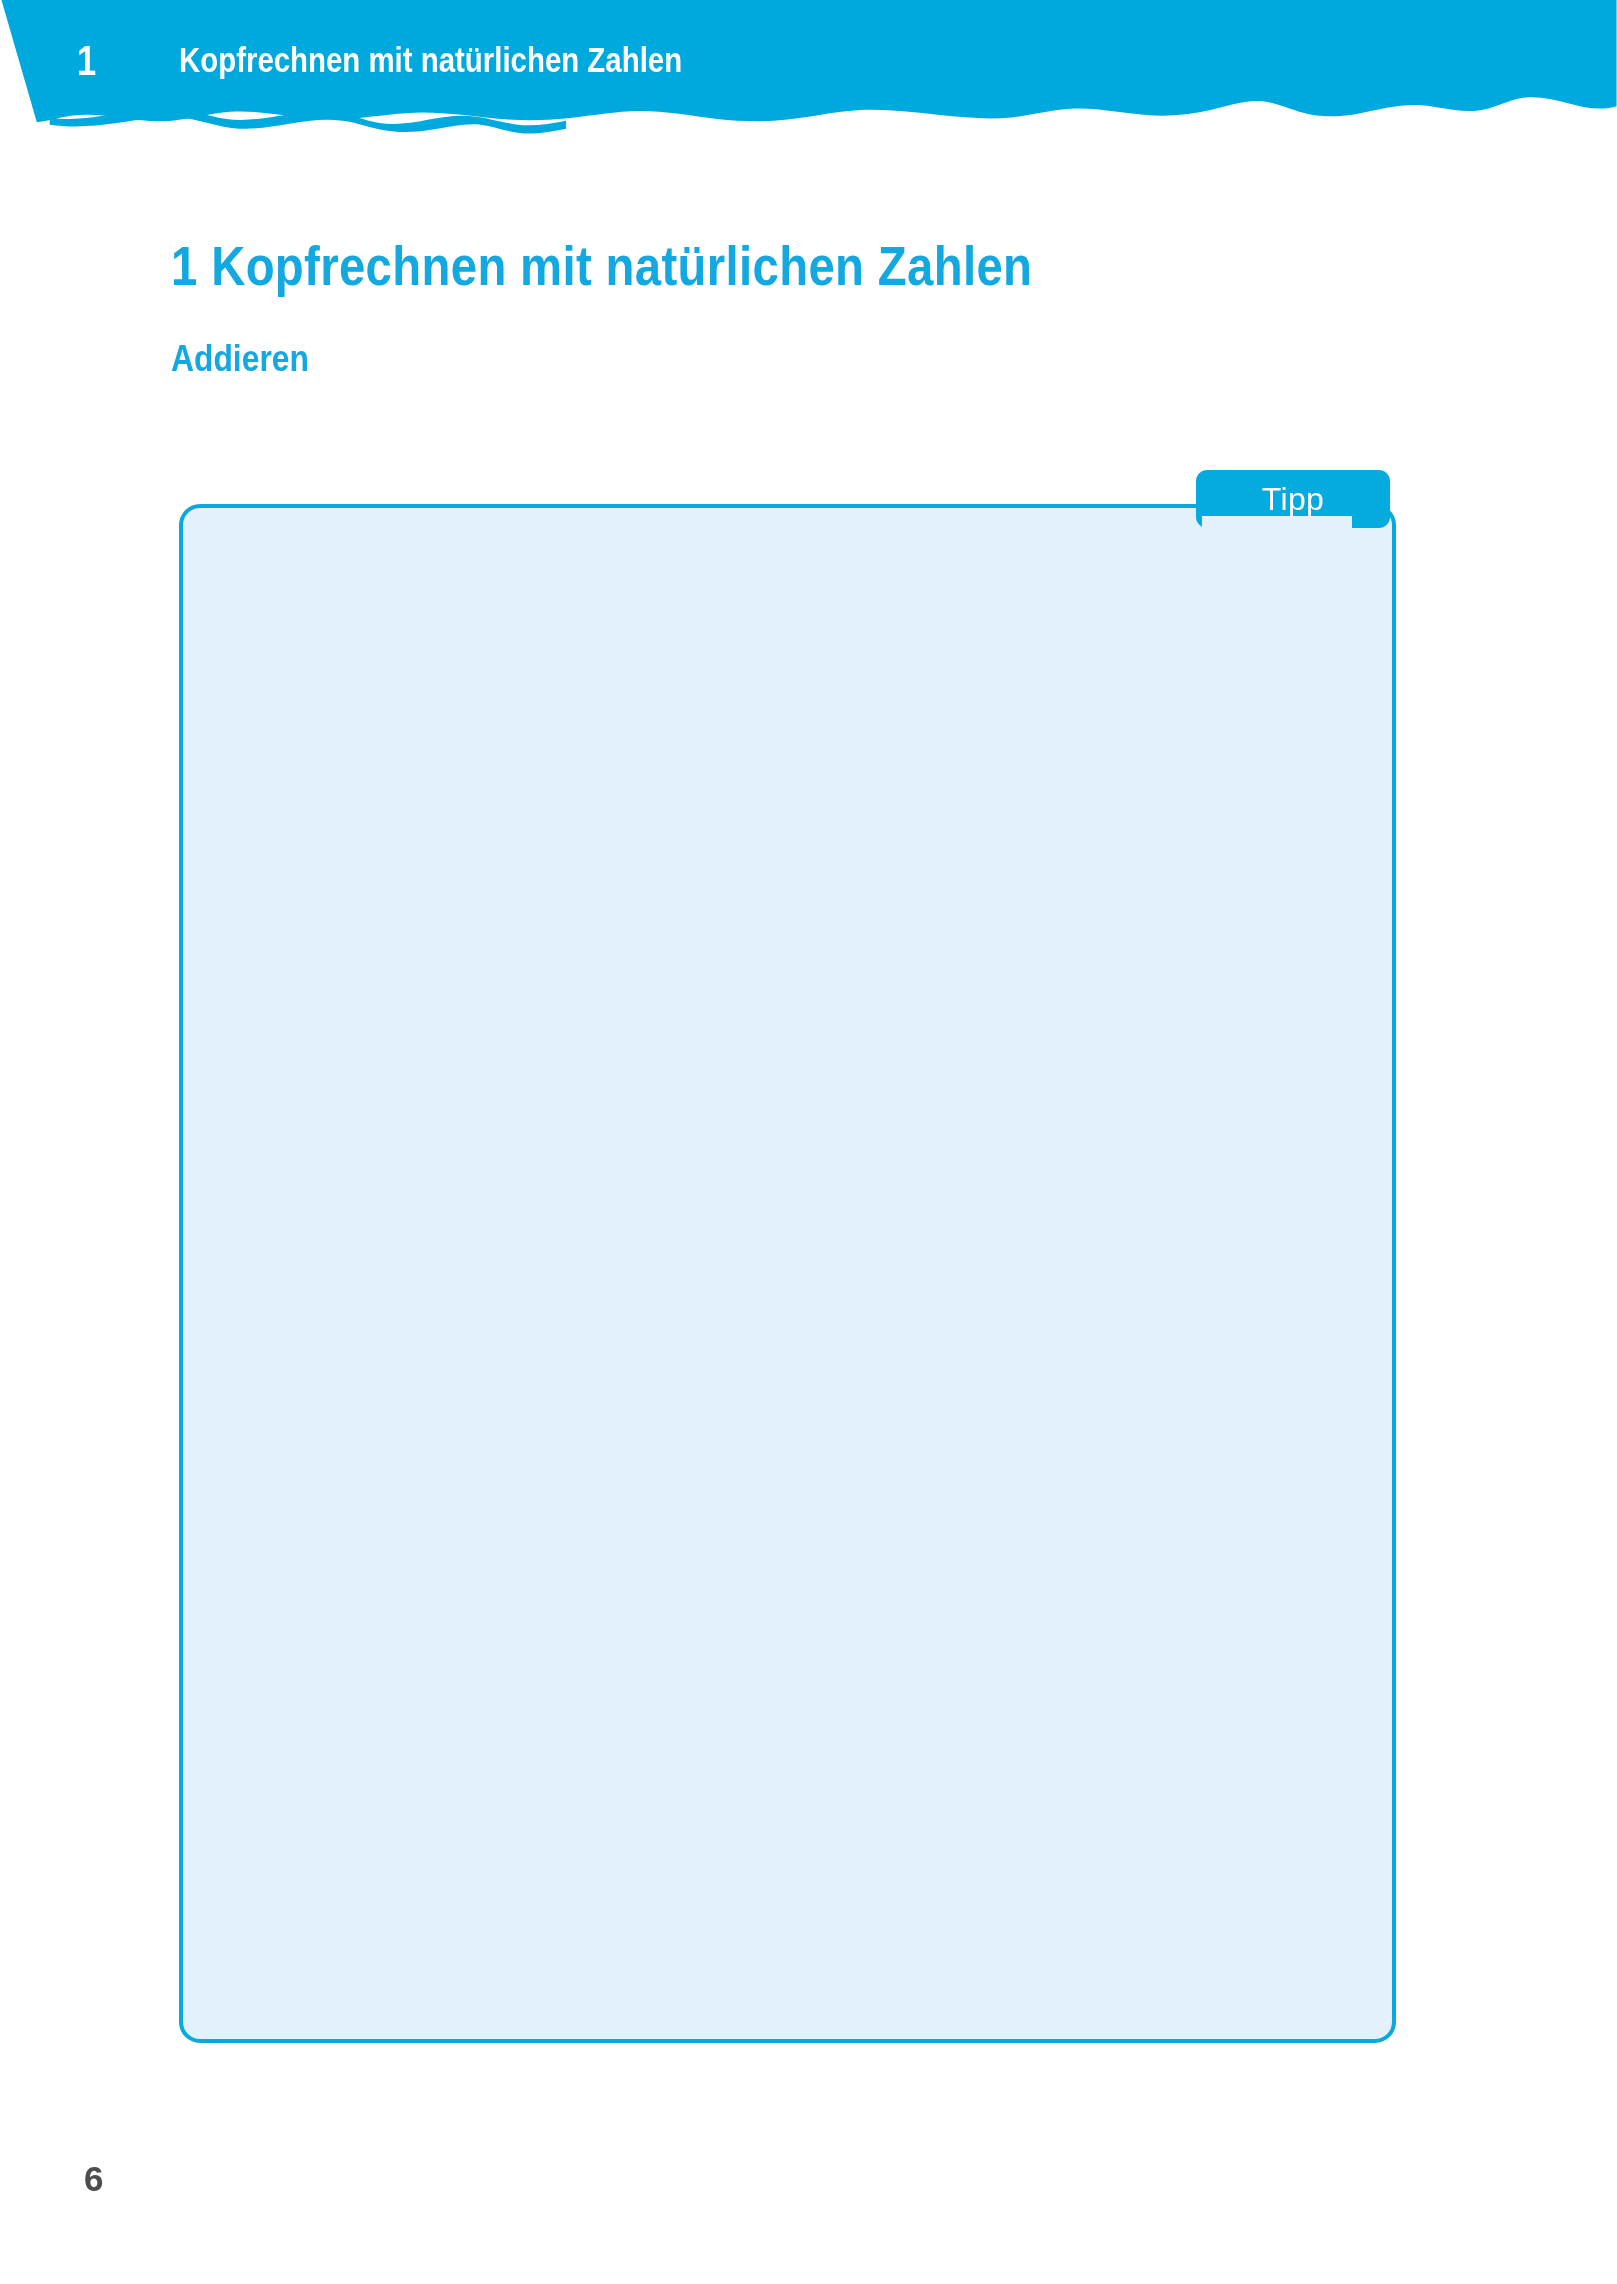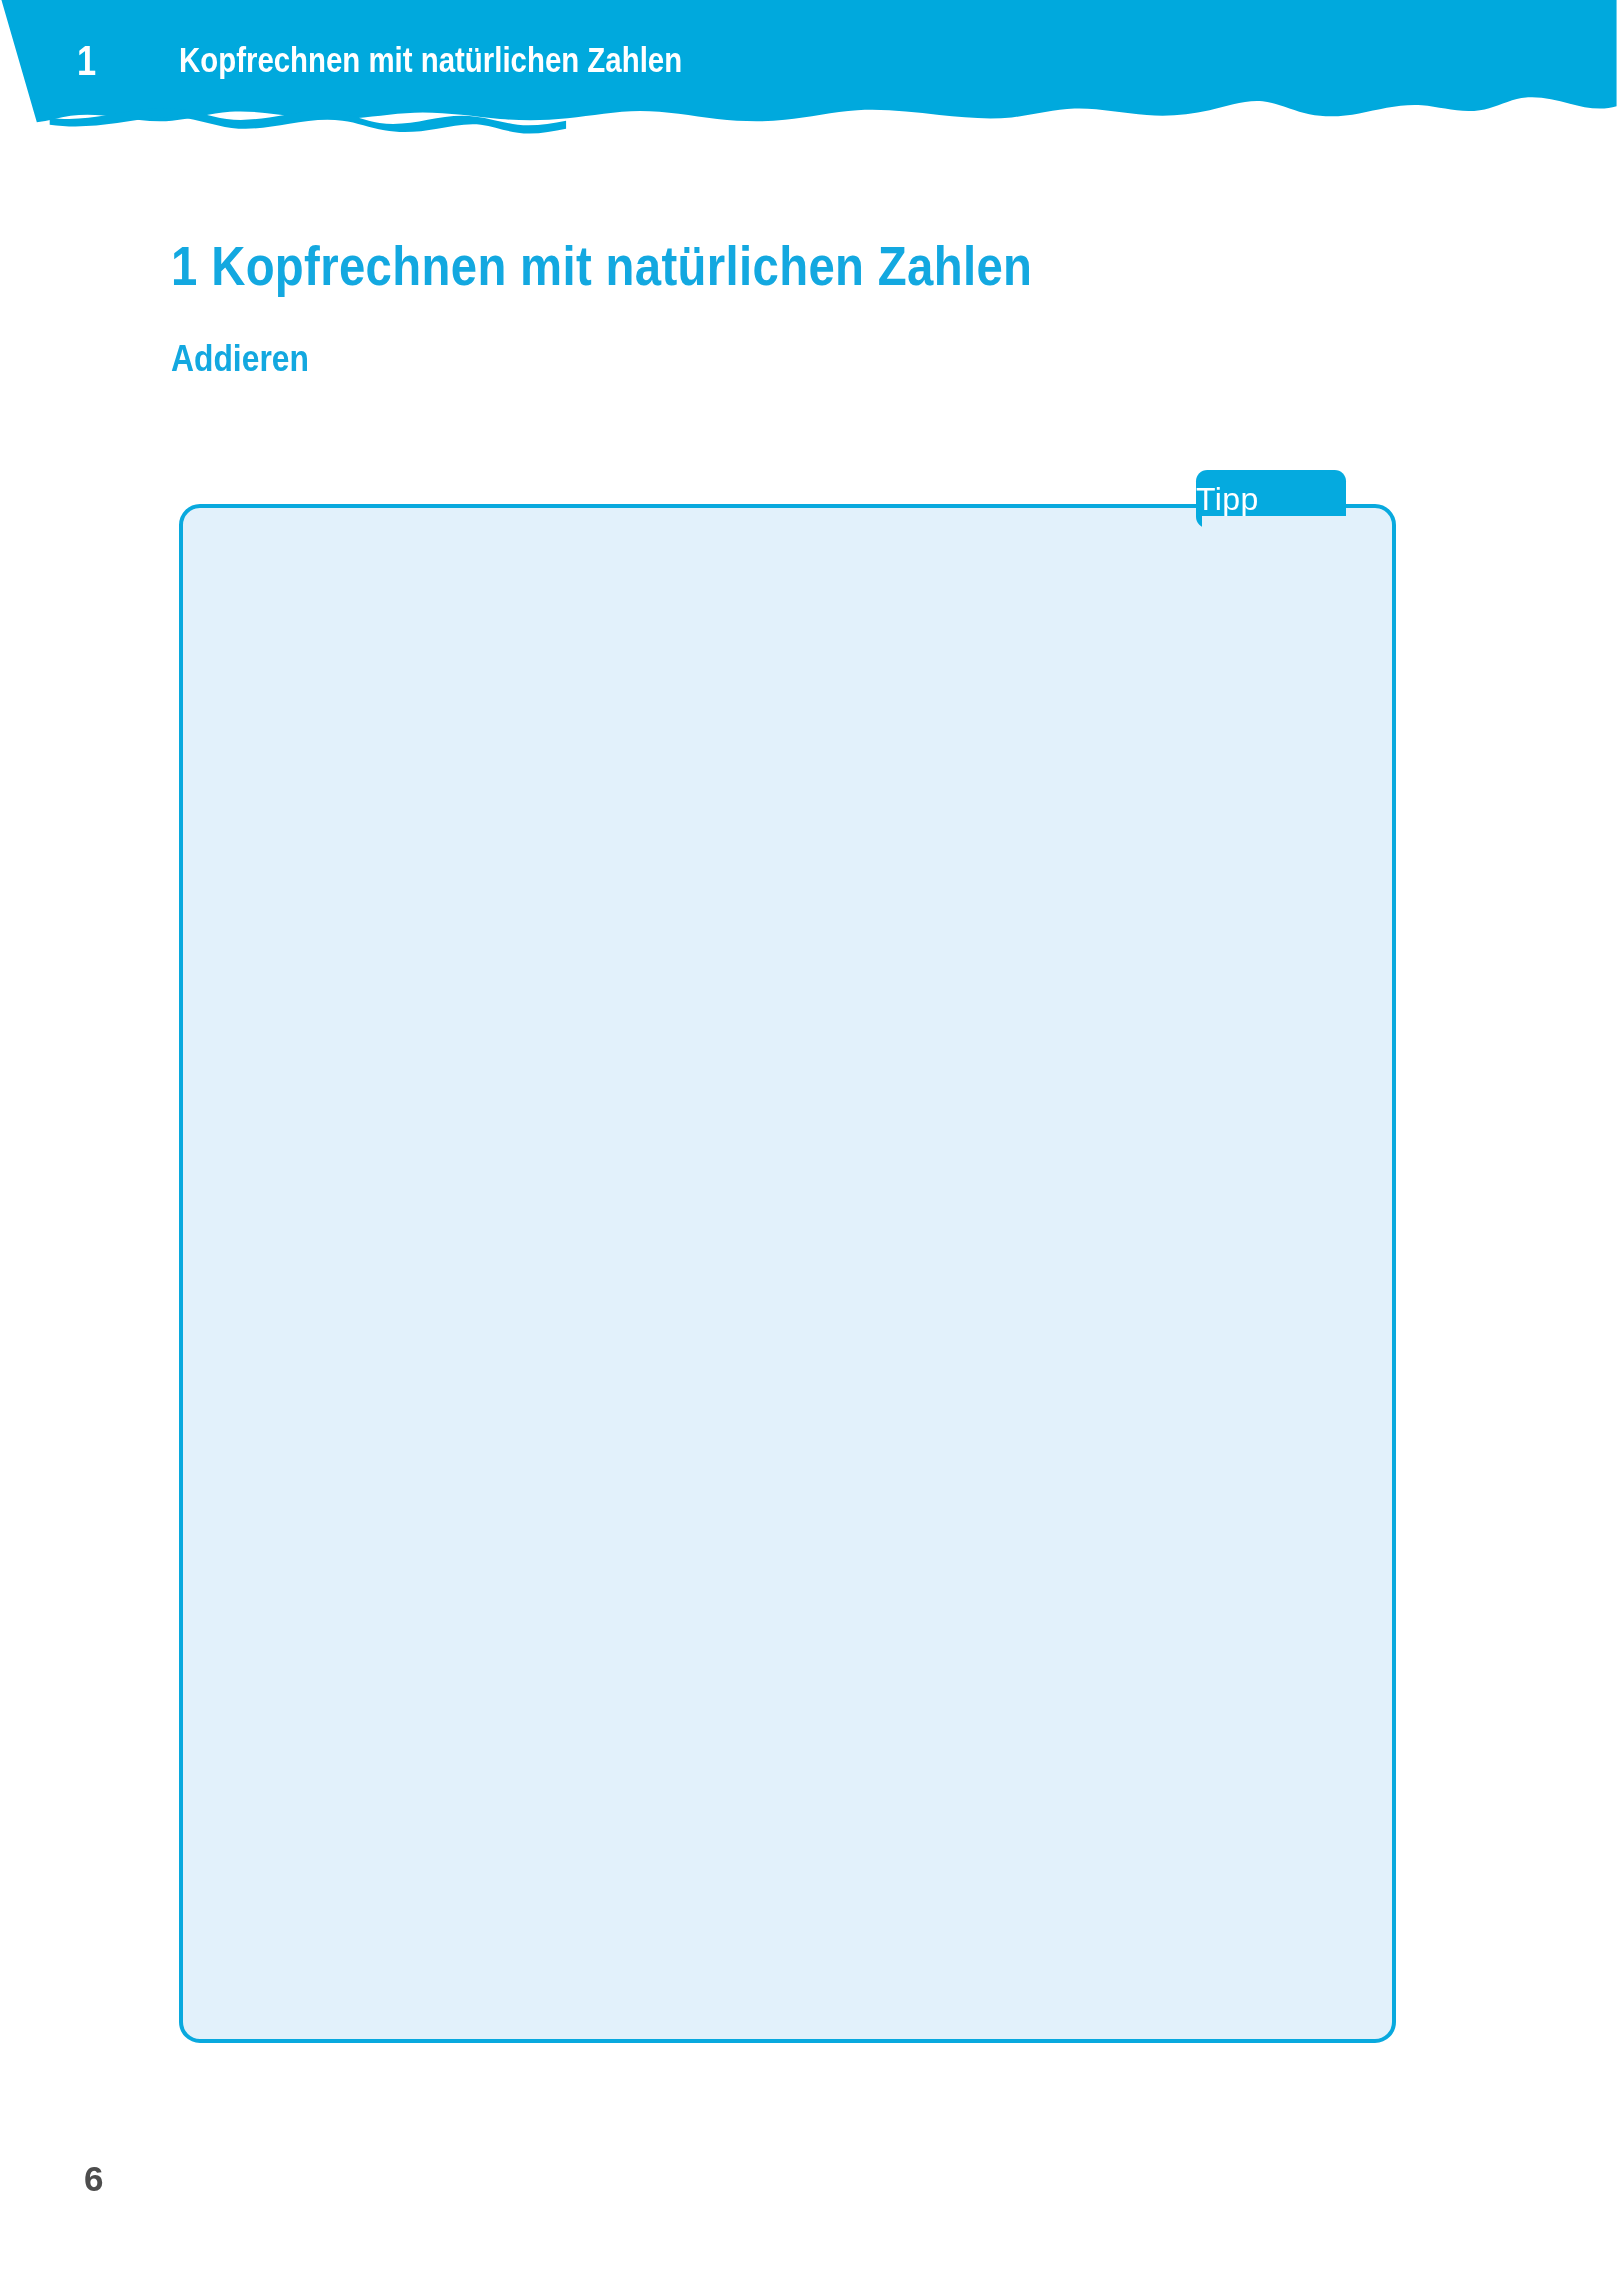--- a/index.html
+++ b/index.html
@@ -72,27 +72,28 @@
     white-space: nowrap;
     transform: scaleX(0.86);
     transform-origin: left top;
   }
 
   
   #tipp-tab {
     position: absolute;
     left: 1196px;
     top: 470px;
-    width: 150px;
+    width: 194px;
     height: 58px;
     background: #05AADF;
     border-radius: 11.3px;
     z-index: 5;
     display: flex;
     align-items: center;
+    justify-content: center;
   }
   #tipp-tab-label {
     color: #ffffff;
     font-size: 32px;
     font-weight: normal;
     letter-spacing: 0.4px;
   }
 
   
   #content-box {

